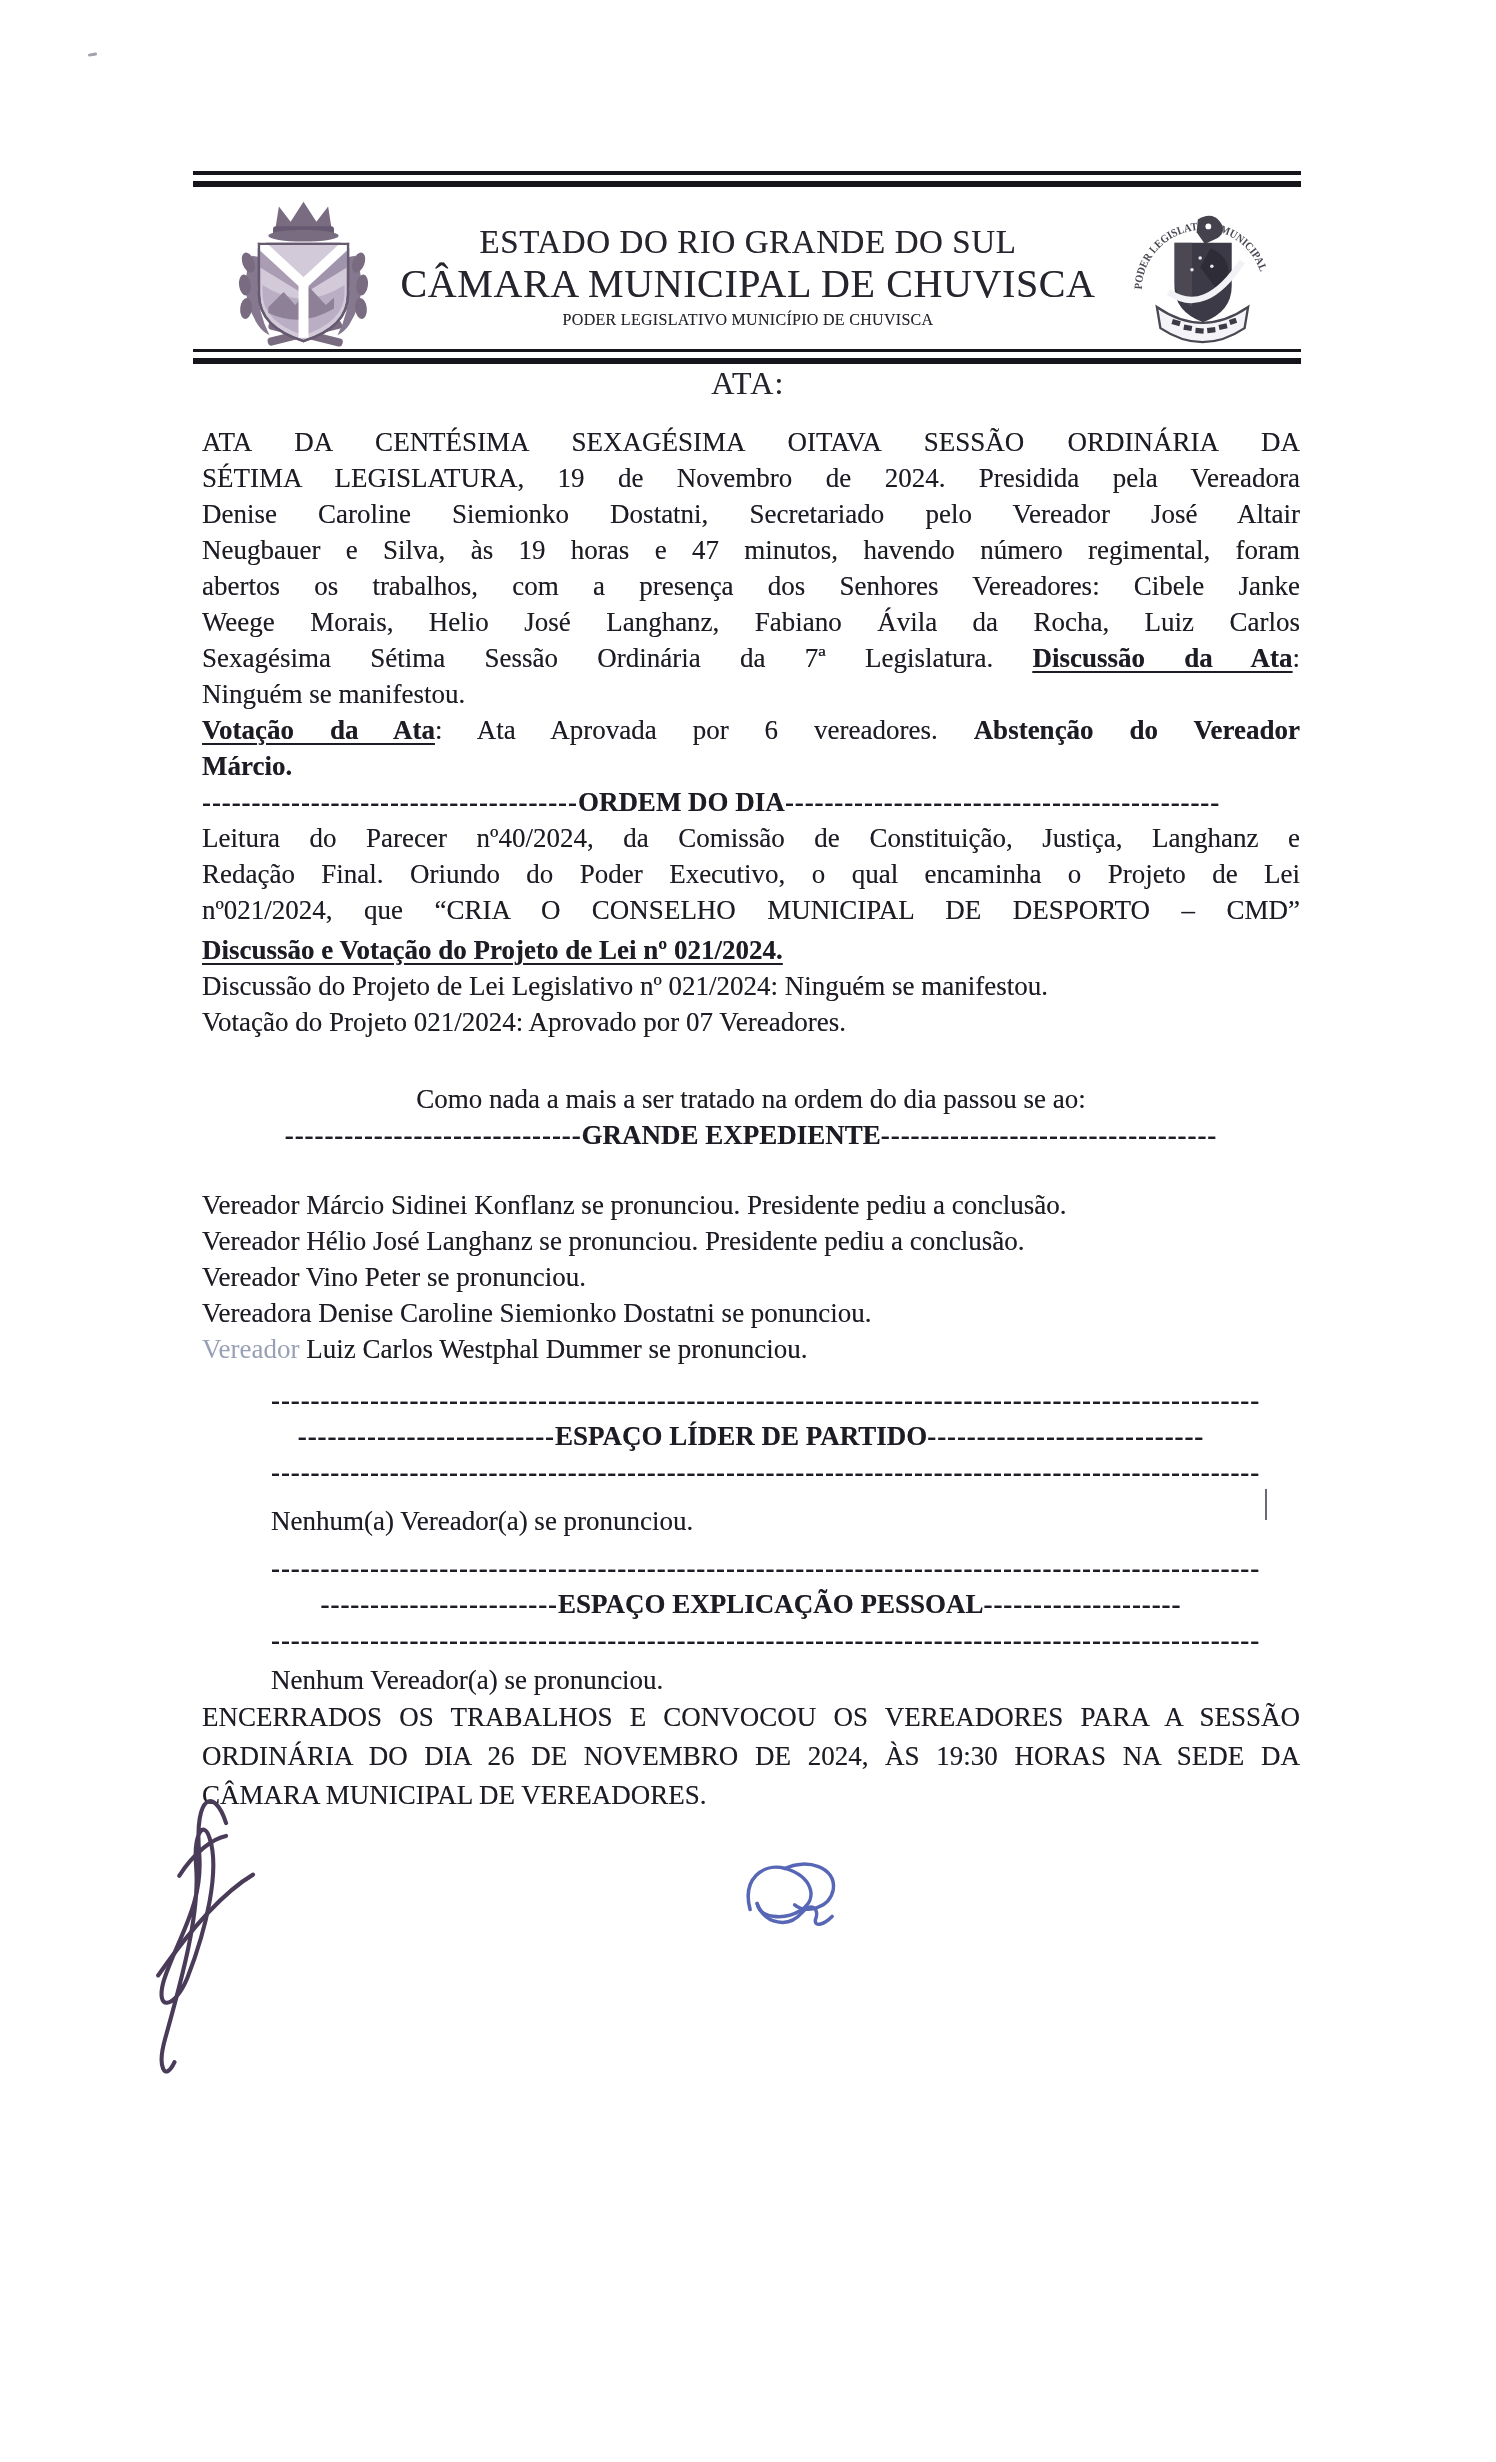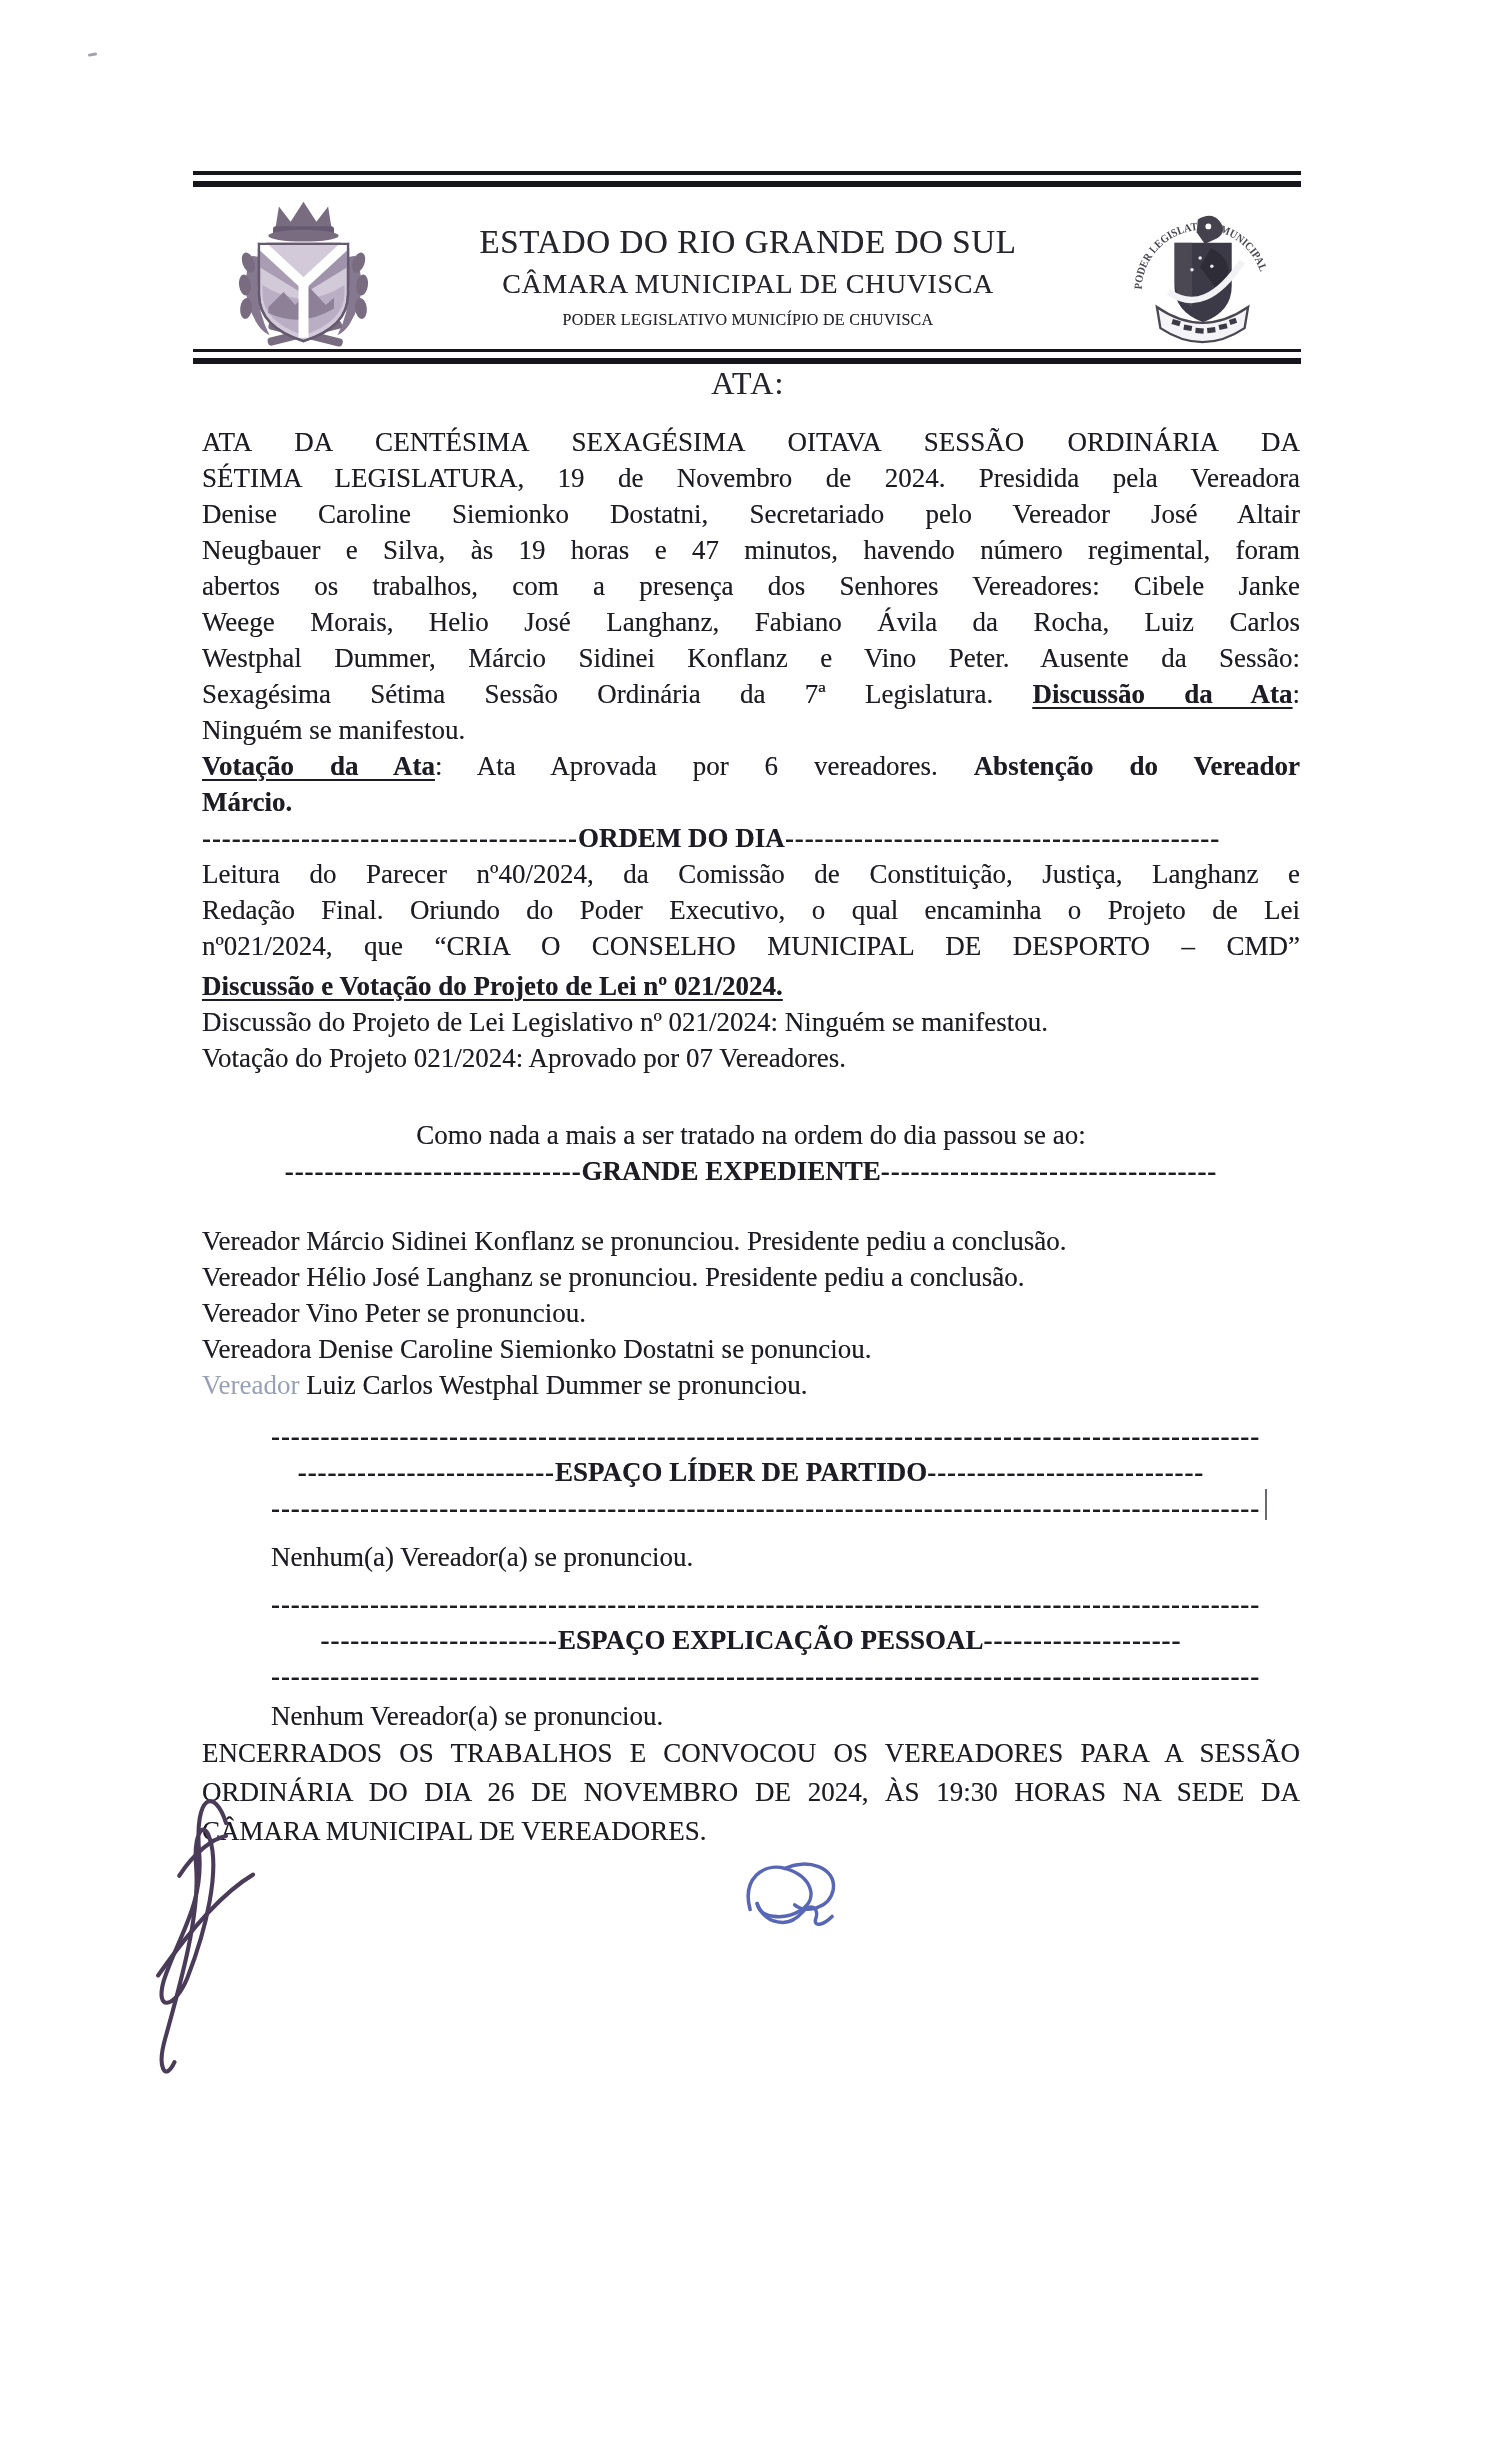--- a/index.html
+++ b/index.html
@@ -9,21 +9,21 @@
     overflow:hidden;
   }
   .rule{position:absolute;left:193px;width:1108px;background:#15151b;}
   .r1a{top:171px;height:3.5px;}
   .r1b{top:181px;height:5.9px;}
   .r2a{top:349px;height:2.9px;}
   .r2b{top:358px;height:5.9px;}
   .hline{position:absolute;left:0;width:1496px;text-align:center;
     font-weight:normal;color:#26252e;text-shadow:0 0 0.6px rgba(30,28,40,.45);}
   .h-estado{top:224px;font-size:33px;letter-spacing:0.6px;}
-  .h-camara{top:268px;font-size:28px;letter-spacing:0.6px;}
+  .h-camara{top:260px;font-size:40px;letter-spacing:0.6px;}
   .h-poder{top:311px;font-size:16px;font-weight:normal;letter-spacing:0.3px;}
   .h-ata{top:365px;font-size:32px;letter-spacing:1.2px;}
   .crest{position:absolute;left:232px;top:197px;}
   .seal{position:absolute;left:1123px;top:192px;}
   .doc-body{
     position:absolute;left:202px;top:424px;width:1098px;
     font-size:27px;line-height:36px;color:#1d1c24;
     text-shadow:0 0 0.6px rgba(26,25,36,.5);
   }
   .line{min-height:36px;}
@@ -126,21 +126,20 @@
 
 <div class="hline h-ata">ATA:</div>
 
 <div class="doc-body">
     <div class="line j"><span>ATA DA CENTÉSIMA SEXAGÉSIMA OITAVA SESSÃO ORDINÁRIA DA</span></div>
     <div class="line j"><span>SÉTIMA LEGISLATURA, 19 de Novembro de 2024. Presidida pela Vereadora</span></div>
     <div class="line j"><span>Denise Caroline Siemionko Dostatni, Secretariado pelo Vereador José Altair</span></div>
     <div class="line j"><span>Neugbauer e Silva, às 19 horas e 47 minutos, havendo número regimental, foram</span></div>
     <div class="line j"><span>abertos os trabalhos, com a presença dos Senhores Vereadores: Cibele Janke</span></div>
     <div class="line j"><span>Weege Morais, Helio José Langhanz, Fabiano Ávila da Rocha, Luiz Carlos</span></div>
-    <div class="line j"><span>Westphal Dummer, Márcio Sidinei Konflanz e Vino Peter. Ausente da Sessão:</span></div>
     <div class="line j"><span>Sexagésima Sétima Sessão Ordinária da 7ª Legislatura. </span><span class="b u">Discussão da Ata</span><span>:</span></div>
     <div class="line l"><span>Ninguém se manifestou.</span></div>
     <div class="line j"><span class="b u">Votação da Ata</span><span>: Ata Aprovada por 6 vereadores. </span><span class="b">Abstenção do Vereador</span></div>
     <div class="line l"><span class="b">Márcio.</span></div>
     <div class="line l nw"><span class="d">--------------------------------------</span><span class="b">ORDEM DO DIA</span><span class="d">--------------------------------------------</span></div>
     <div class="line j"><span>Leitura do Parecer nº40/2024, da Comissão de Constituição, Justiça, Langhanz e</span></div>
     <div class="line j"><span>Redação Final. Oriundo do Poder Executivo, o qual encaminha o Projeto de Lei</span></div>
     <div class="line j"><span>nº021/2024, que “CRIA O CONSELHO MUNICIPAL DE DESPORTO – CMD”</span></div>
     <div class="line l" style="margin-top: 3.5px;"><span class="b u">Discussão e Votação do  Projeto de Lei nº 021/2024.</span></div>
     <div class="line l"><span>Discussão do Projeto de Lei Legislativo nº 021/2024: Ninguém se manifestou.</span></div>

